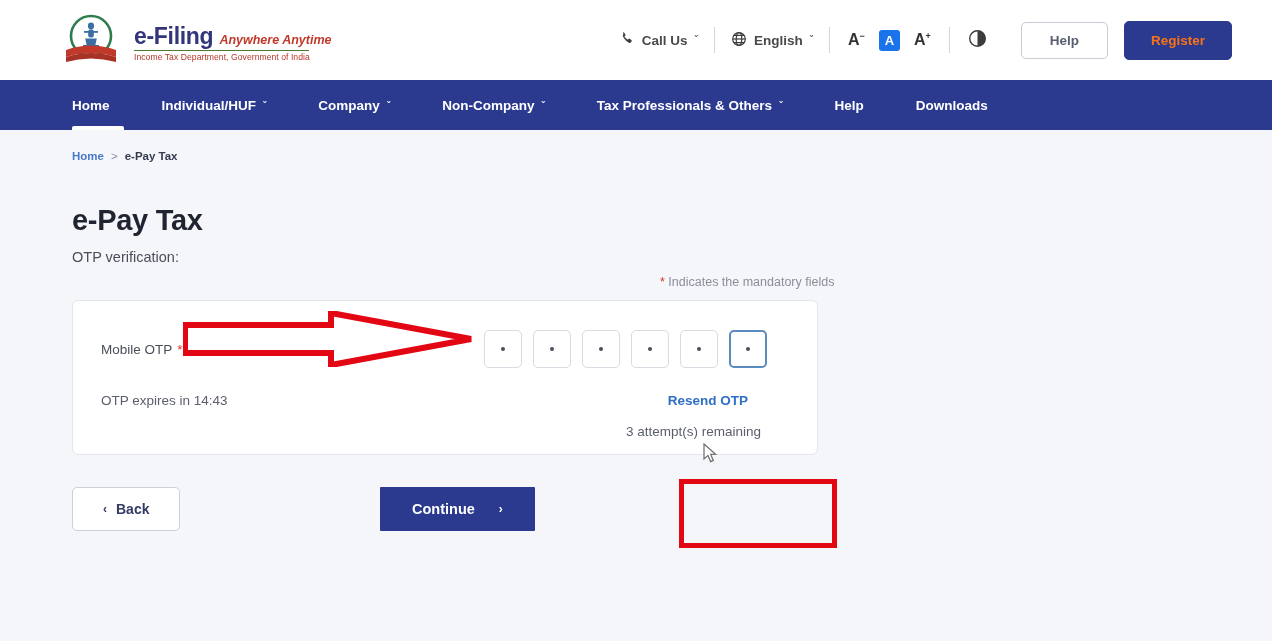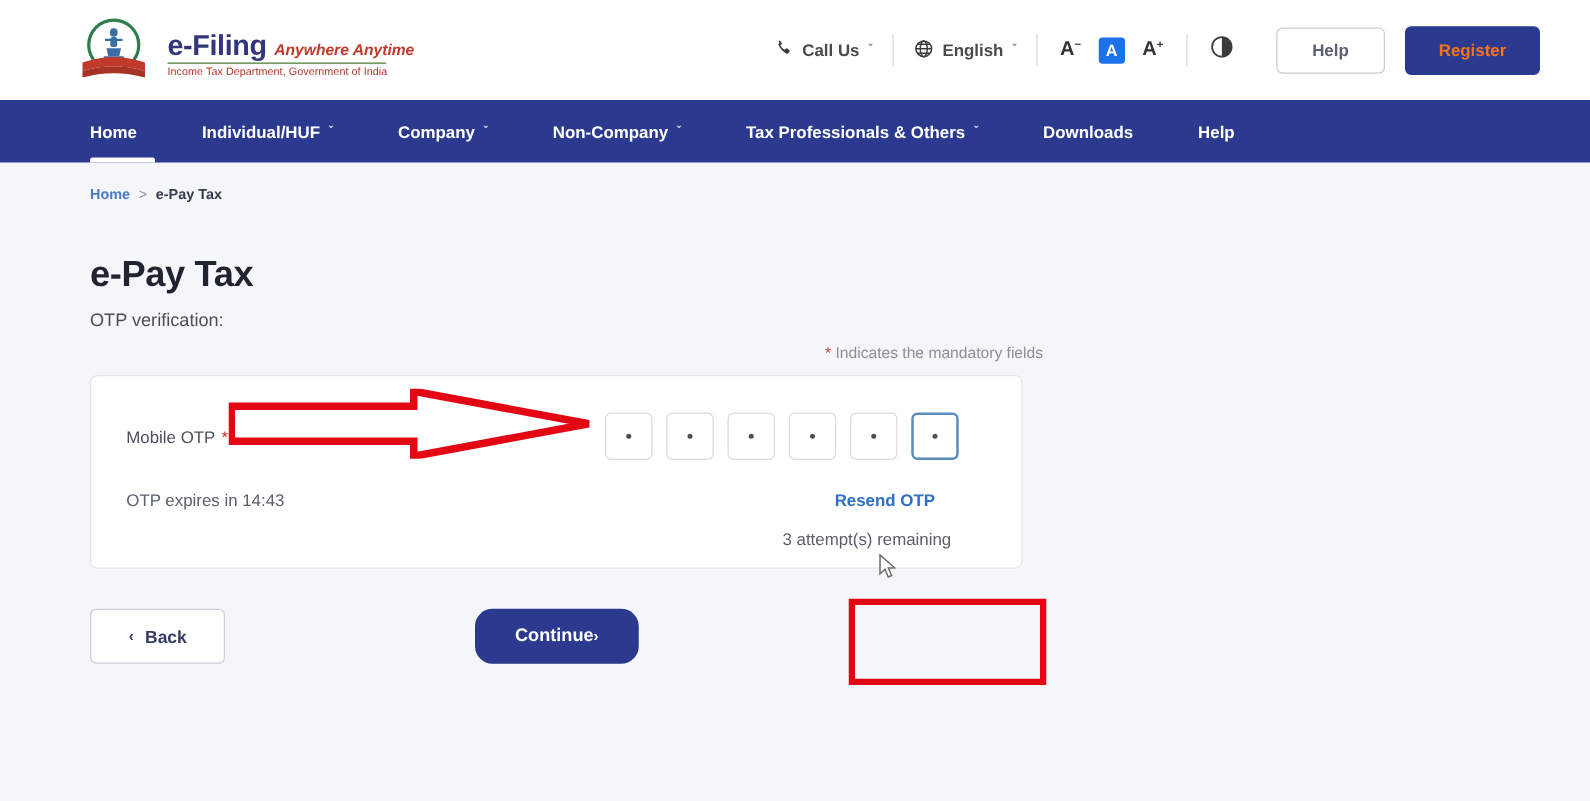--- a/index.html
+++ b/index.html
@@ -312,26 +312,26 @@
   }
   .btn-continue {
     position: absolute;
     left: 308px;
     border: none;
     background: #2b3a8f;
     color: #fff;
     font-size: 14.5px;
     font-weight: 700;
     padding: 14px 32px;
-    border-radius: 14px;
+    border-radius: 1px;
     cursor: pointer;
     font-family: inherit;
     display: flex;
     align-items: center;
-    gap: 0;
+    gap: 24px;
   }
   .chev { font-size: 12px; font-weight: 700; }
 
   
   .anno-arrow {
     position: absolute;
     left: 183px;
     top: 311px;
     width: 290px;
     height: 56px;
@@ -452,24 +452,24 @@
   </div>
   <div class="nav-item">
     <span>Non-Company</span>
     <span class="nav-caret">ˇ</span>
   </div>
   <div class="nav-item">
     <span>Tax Professionals &amp; Others</span>
     <span class="nav-caret">ˇ</span>
   </div>
   <div class="nav-item">
+    <span>Help</span>
+  </div>
+  <div class="nav-item">
     <span>Downloads</span>
-  </div>
-  <div class="nav-item">
-    <span>Help</span>
   </div>
 </div>
 
 <div class="content">
 
   <div class="breadcrumb">
     <span class="bc-link">Home</span>
     <span class="bc-sep">&gt;</span>
     <span class="bc-current">e-Pay Tax</span>
   </div>

